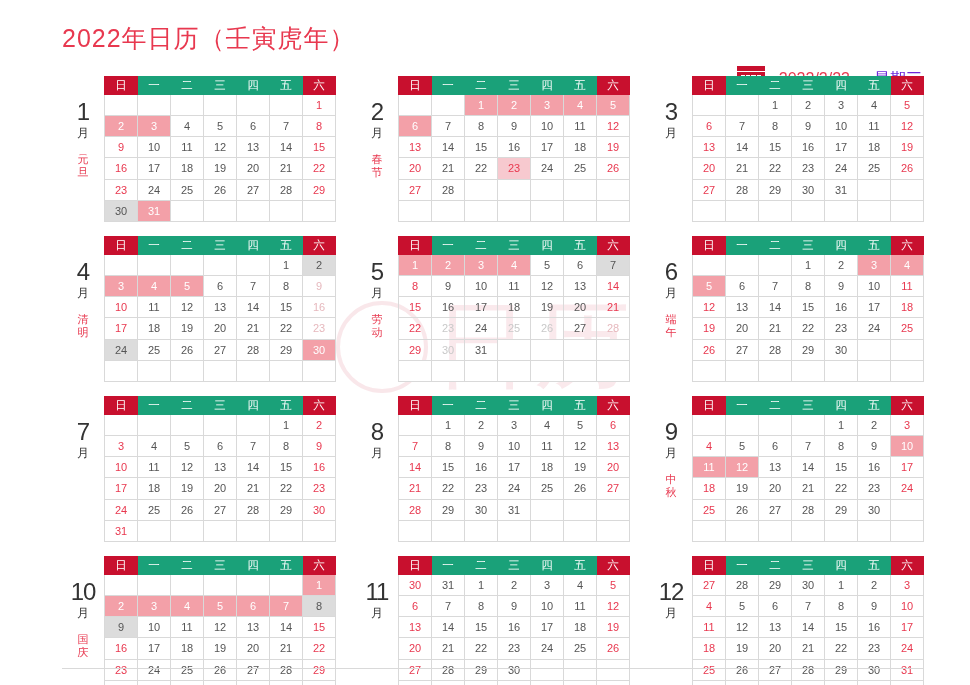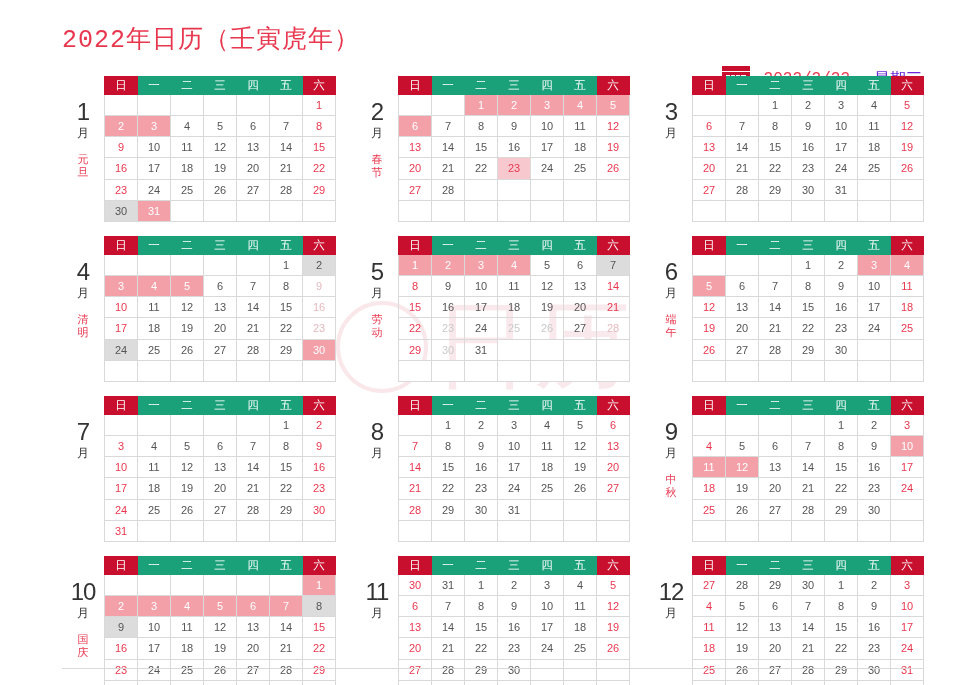--- a/index.html
+++ b/index.html
@@ -13,21 +13,21 @@
     position: relative;
     width: 970px; height: 685px;
     overflow: hidden;
     background: #fff;
   }
 
   
   .header {
     position: absolute;
     left: 0; top: 0;
-    width: 970px; height: 70px; font-family: Liberation Mono, monospace;
+    width: 970px; height: 70px;
   }
   .title {
     position: absolute;
     left: 62px; top: 22px;
     font-size: 25px;
     color: #e8384f;
     letter-spacing: 1px;
     white-space: nowrap;
   }
   .today-box {

